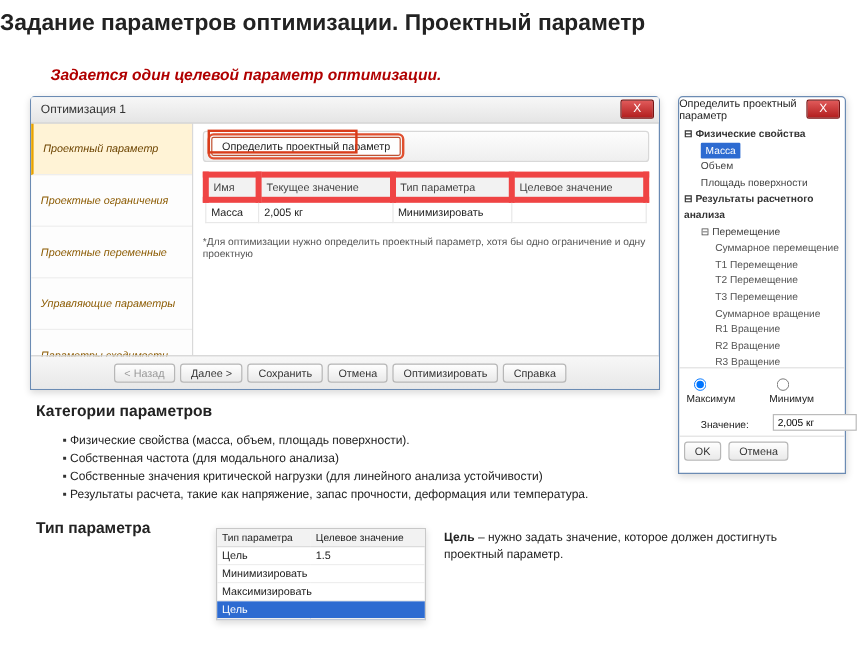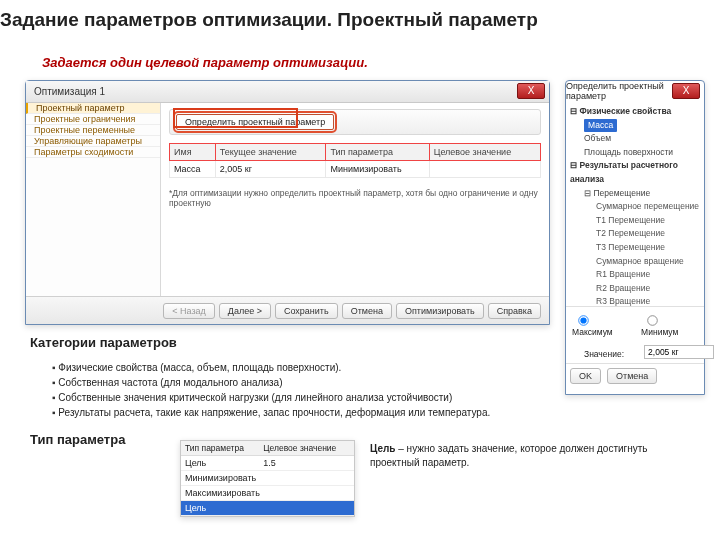--- a/index.html
+++ b/index.html
@@ -66,25 +66,26 @@
   .win1-body {
     display: flex;
     height: calc(100% - 22px - 28px);
   }
   .sidebar {
     width: 135px;
     background: #fdfdfd;
     border-right: 1px solid #d9d9d9;
   }
   .sidebar-item {
-    padding: 0 8px;
+    padding: 16px 8px;
     border-bottom: 1px solid #eee;
     color: #8b5a00;
     font-size: 9px;
     cursor: default;
+    font-style: italic;
   }
   .sidebar-item.active {
     background: #fff3d6;
     border-left: 2px solid #e8a300;
     color: #6d4400;
   }
   .content {
     flex: 1;
     padding: 6px 8px;
     position: relative;
@@ -108,21 +109,21 @@
     outline: 2px solid #e05030;
     outline-offset: 1px;
   }
   table.params {
     width: 100%;
     border-collapse: collapse;
     font-size: 9px;
   }
   table.params th {
     background: #f2f2f2;
-    border: 1px solid #ef4444;
+    border: 5px solid #ef4444;
     padding: 3px 4px;
     font-weight: normal;
     color: #444;
     text-align: left;
   }
   table.params td {
     border: 1px solid #e8e8e8;
     padding: 3px 4px;
   }
   .hint {
@@ -130,21 +131,21 @@
     font-size: 8.5px;
     color: #555;
   }
   .footer-btns {
     position: absolute;
     bottom: 0; left: 0; right: 0;
     height: 28px;
     background: linear-gradient(#f7f7f7,#e8e8e8);
     border-top: 1px solid #d0d0d0;
     display: flex;
-    justify-content: flex-end;
+    justify-content: center;
     align-items: center;
     gap: 4px;
     padding-right: 8px;
   }
   .btn {
     background: linear-gradient(#fefefe,#e9e9e9);
     border: 1px solid #b7b7b7;
     border-radius: 3px;
     padding: 2px 8px;
     font-size: 9px;

